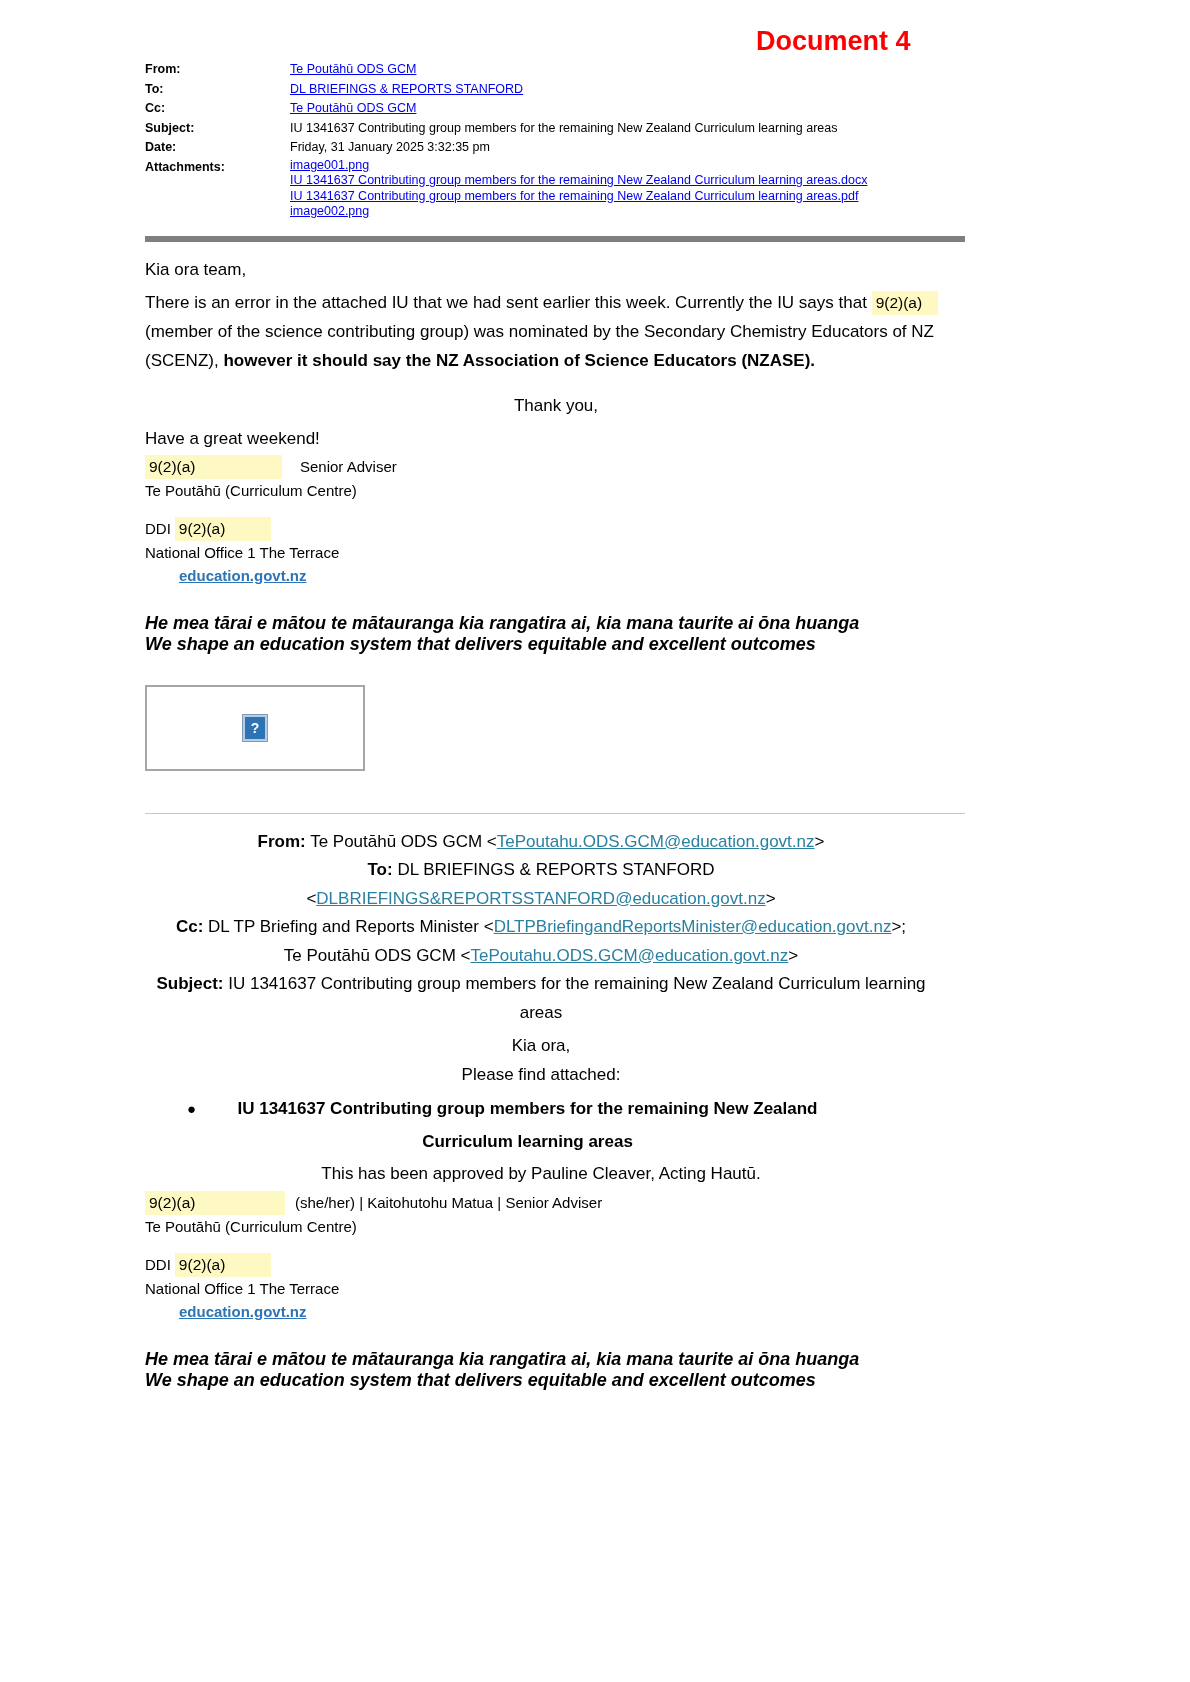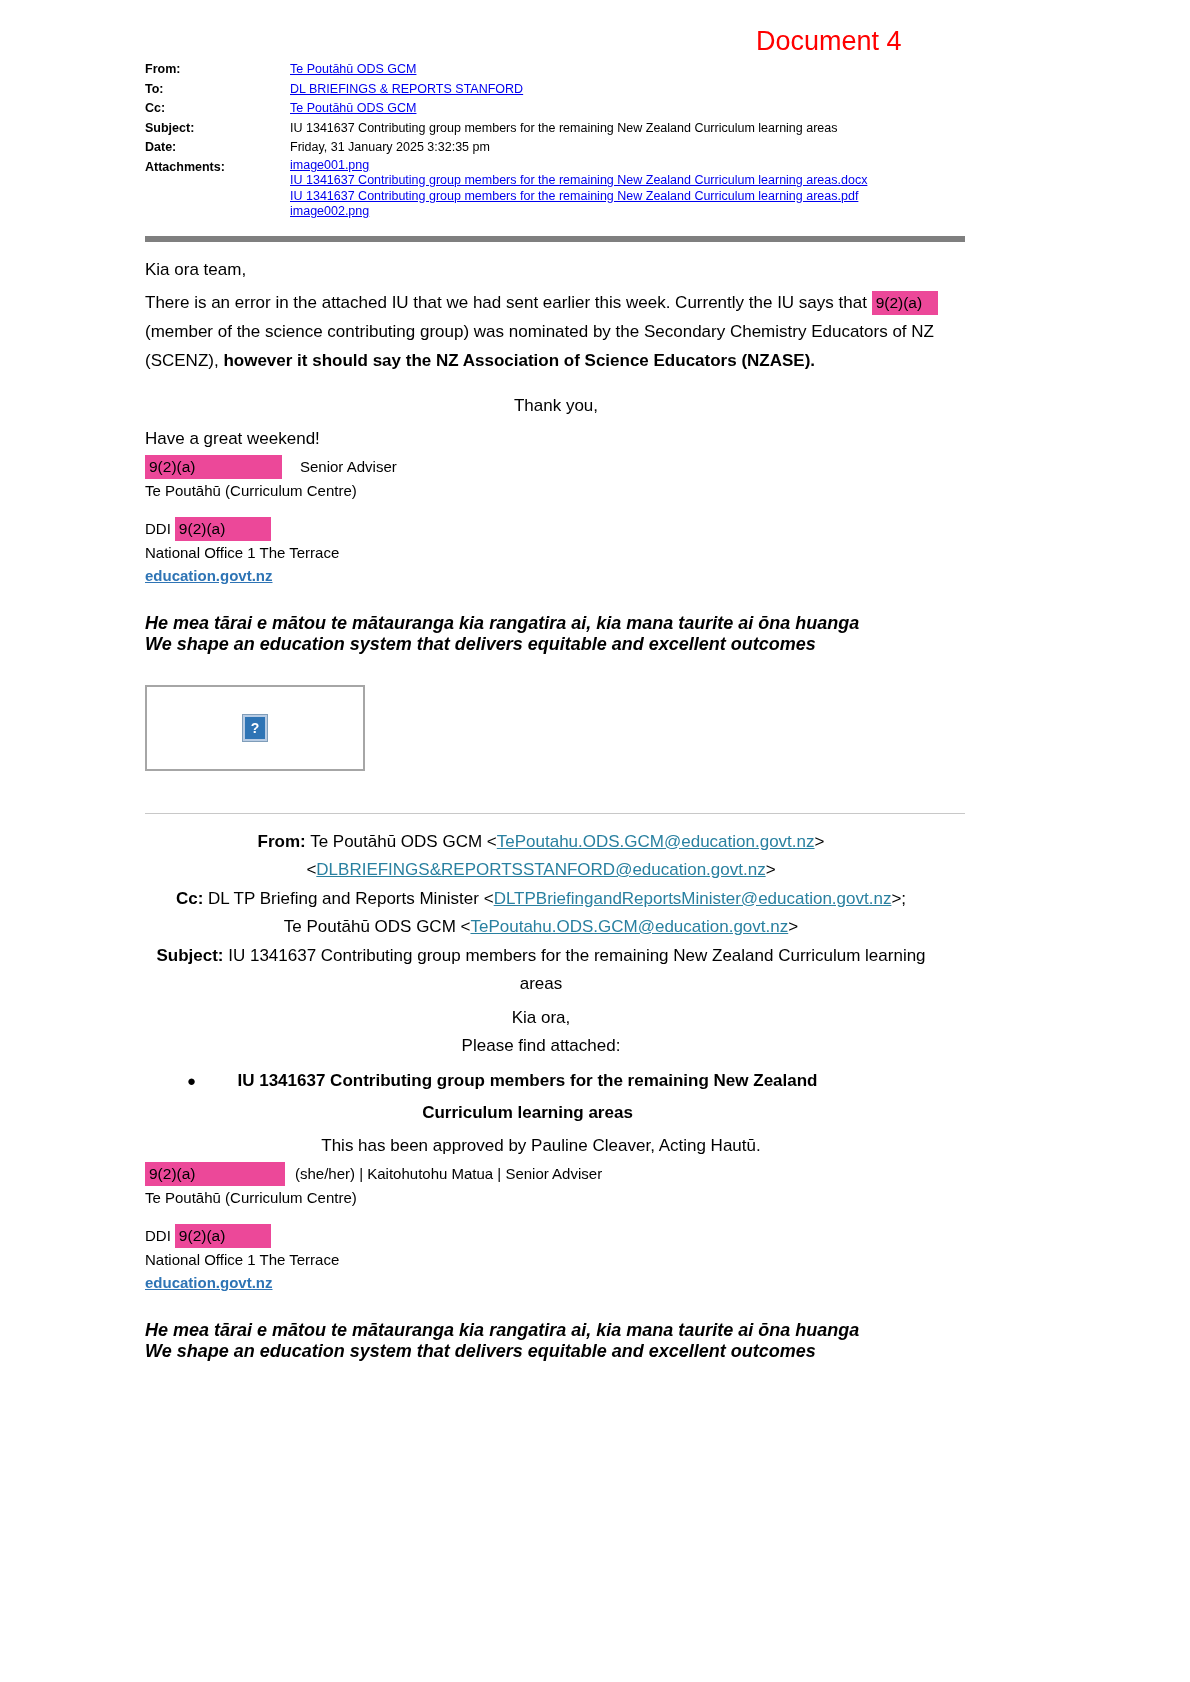--- a/index.html
+++ b/index.html
@@ -5,21 +5,21 @@
   * { box-sizing: border-box; }
   html,body { margin:0; padding:0; }
   body {
     width:1190px; height:1682px; overflow:hidden;
     background:#ffffff; color:#000000;
     font-family:"Liberation Sans", sans-serif;
     position:relative;
   }
   .doc-label {
     position:absolute; top:26px; left:756px;
-    color:#ff0000; font-size:27px; font-weight:400;
+    color:#ff0000; font-size:27px; font-weight:700;
     font-family:"Liberation Sans", sans-serif;
   }
   .content { padding:60px 0 0 145px; width:965px; }
 
   
   .hdr { font-size:12.5px; }
   .hdr-row { line-height:19.5px; display:flex; }
   .hdr-label { font-weight:bold; width:145px; flex:0 0 145px; }
   .hdr-val { color:#000; }
   .hdr a, .att-list a {
@@ -32,33 +32,33 @@
 
   
   .body-txt { font-size:17px; line-height:29px; width:822px; }
   .body-txt p { margin:0; }
   .p-greet { margin-top:13px !important; }
   .p-para  { margin-top:4px !important; }
   .p-thanks { margin-top:16px !important;text-align:center; }
   .p-week  { margin-top:4px !important; }
 
   .redaction {
-    display:inline-block; background:#ec4899; color:#000;
+    display:inline-block; background:#fef9c3; color:#000;
     font-size:15.5px; line-height:22px; padding:1px 5px 1px 4px;
     vertical-align:baseline;
   }
   .red-inline { width:66px; }
   .red-name  { width:137px; margin-right:18px; }
   .red-name2 { width:140px; margin-right:10px; }
   .red-ddi   { width:96px; margin-left:4px; }
 
   
   .sig { font-size:15px; line-height:23px; margin-top:2px; }
   .sig-gap { height:15px; }
-  .web-link { color:#2e74b5; font-weight:bold; text-decoration:underline; cursor:pointer; }
+  .web-link { color:#2e74b5; font-weight:bold; text-decoration:underline; cursor:pointer;margin-left:34px; }
 
   
   .motto { margin-top:26px; font-size:18px; line-height:21px; font-weight:bold; font-style:italic; }
 
   
   .img-ph {
     margin-top:30px; width:220px; height:86px;
     border:2px solid #a6a6a6; background:#ffffff;
     display:flex; align-items:center; justify-content:center;
   }
@@ -147,20 +147,21 @@
   </div>
 
   <div class="img-ph">
     <span class="broken-icon">?</span>
   </div>
 
   <div class="rule-thin"></div>
 
   <div class="quoted">
     <p><strong>From:</strong> <span>Te Poutāhū ODS GCM</span> <span class="angle">&lt;</span><a class="teal">TePoutahu.ODS.GCM@education.govt.nz</a><span class="angle">&gt;</span></p>
+    <p><strong>To:</strong> <span>DL BRIEFINGS &amp; REPORTS STANFORD</span></p>
     <p><span class="angle">&lt;</span><a class="teal">DLBRIEFINGS&amp;REPORTSSTANFORD@education.govt.nz</a><span class="angle">&gt;</span></p>
     <p><strong>Cc:</strong> <span>DL TP Briefing and Reports Minister</span> <span class="angle">&lt;</span><a class="teal">DLTPBriefingandReportsMinister@education.govt.nz</a><span class="angle">&gt;;</span></p>
     <p><span>Te Poutāhū ODS GCM</span> <span class="angle">&lt;</span><a class="teal">TePoutahu.ODS.GCM@education.govt.nz</a><span class="angle">&gt;</span></p>
     <p><strong>Subject:</strong> <span>IU 1341637 Contributing group members for the remaining New Zealand Curriculum learning areas</span></p>
     <p class="p-kia">Kia ora,</p>
     <p>Please find attached:</p>
     <div class="bullet-item">
       <span class="bullet-dot">●</span>
       <span class="bullet-text">IU 1341637 Contributing group members for the remaining New Zealand Curriculum learning areas</span>
     </div>

